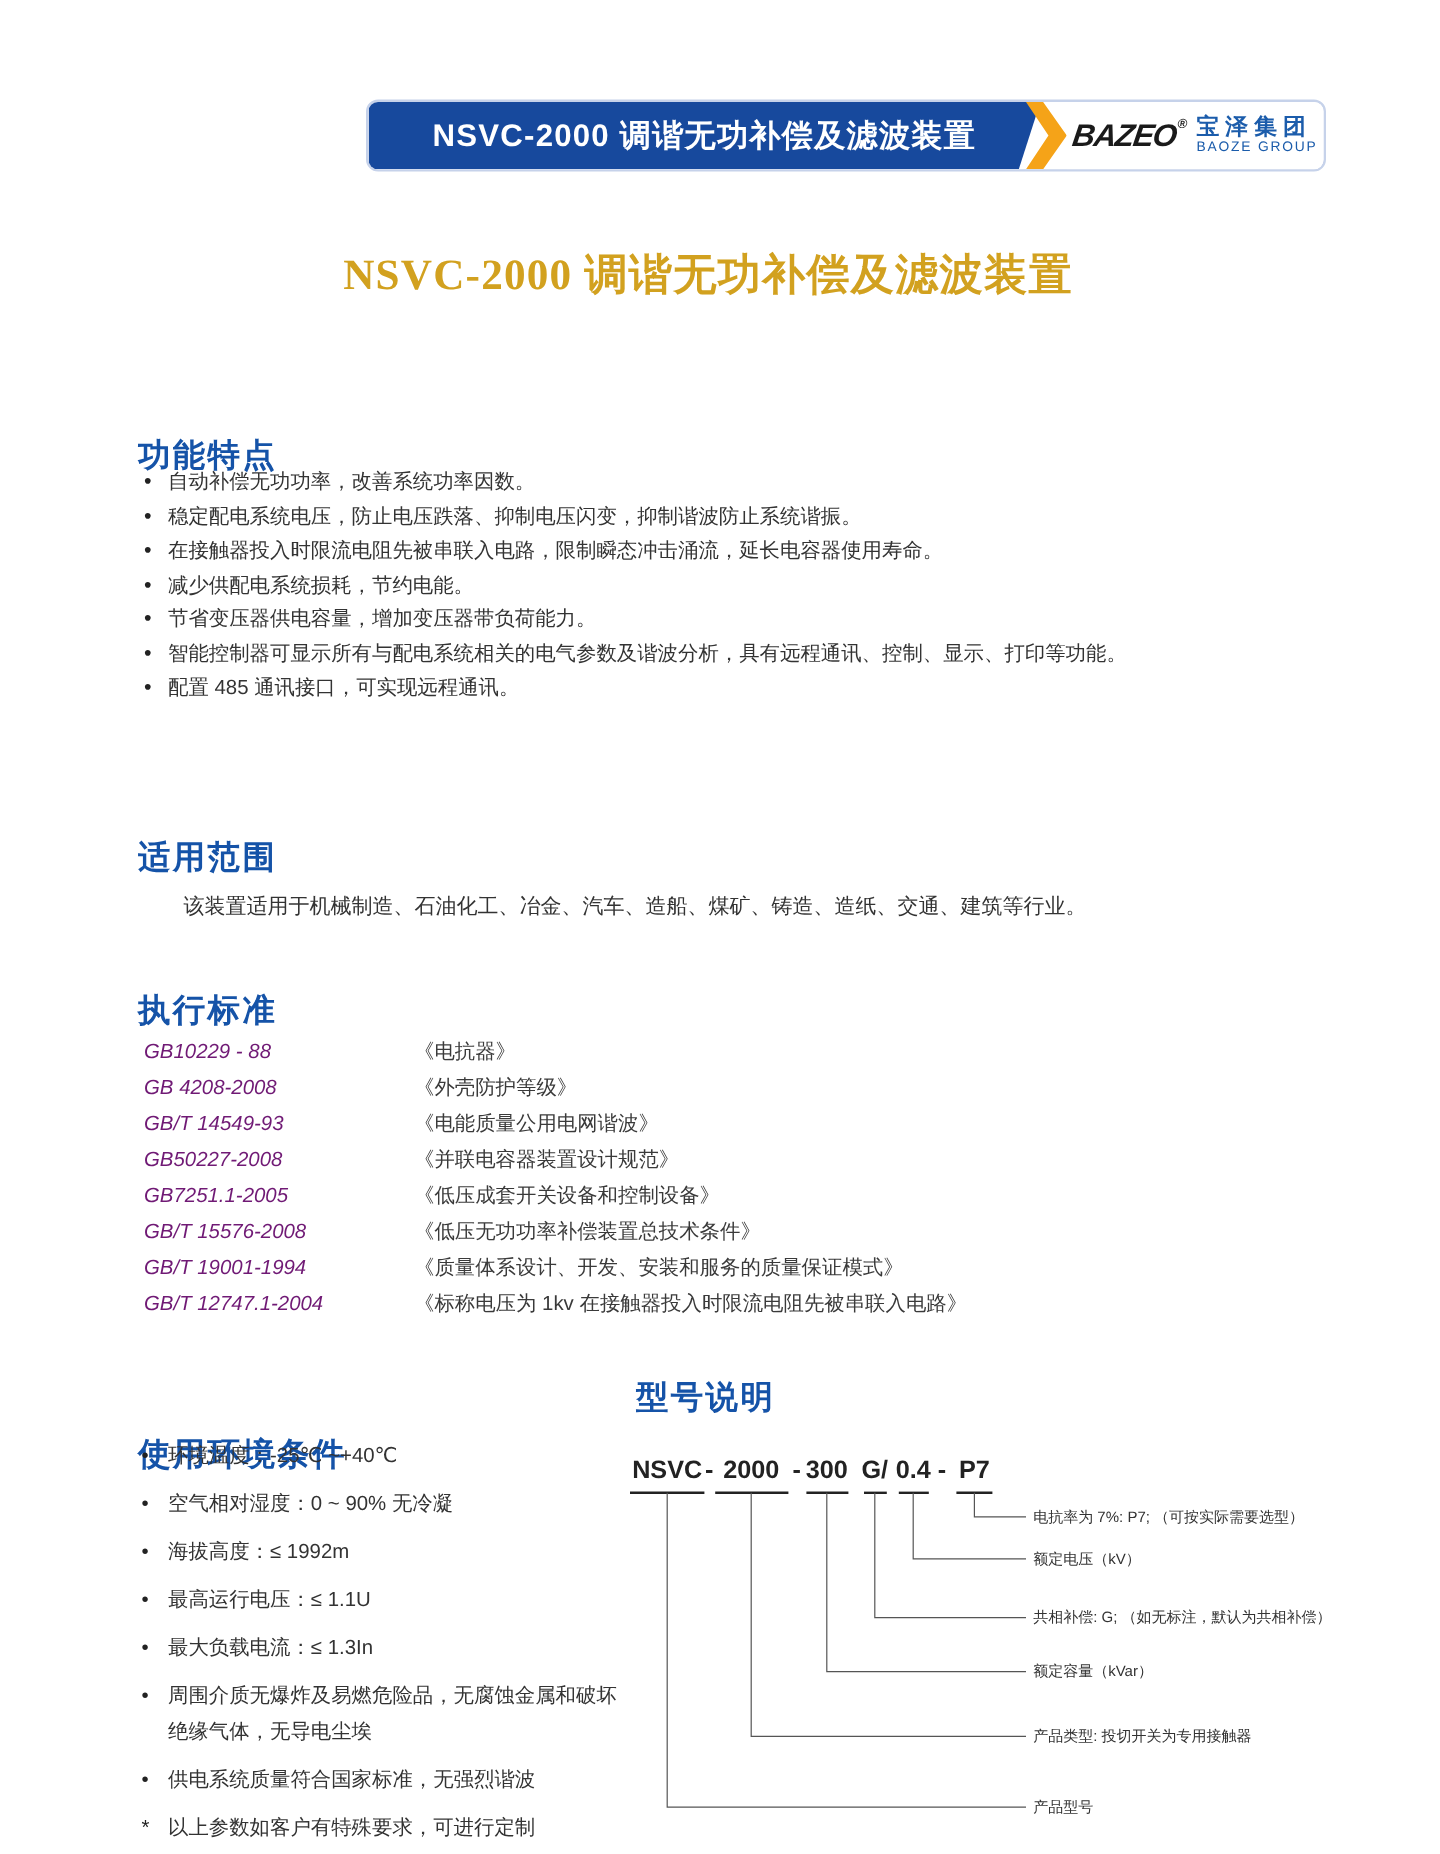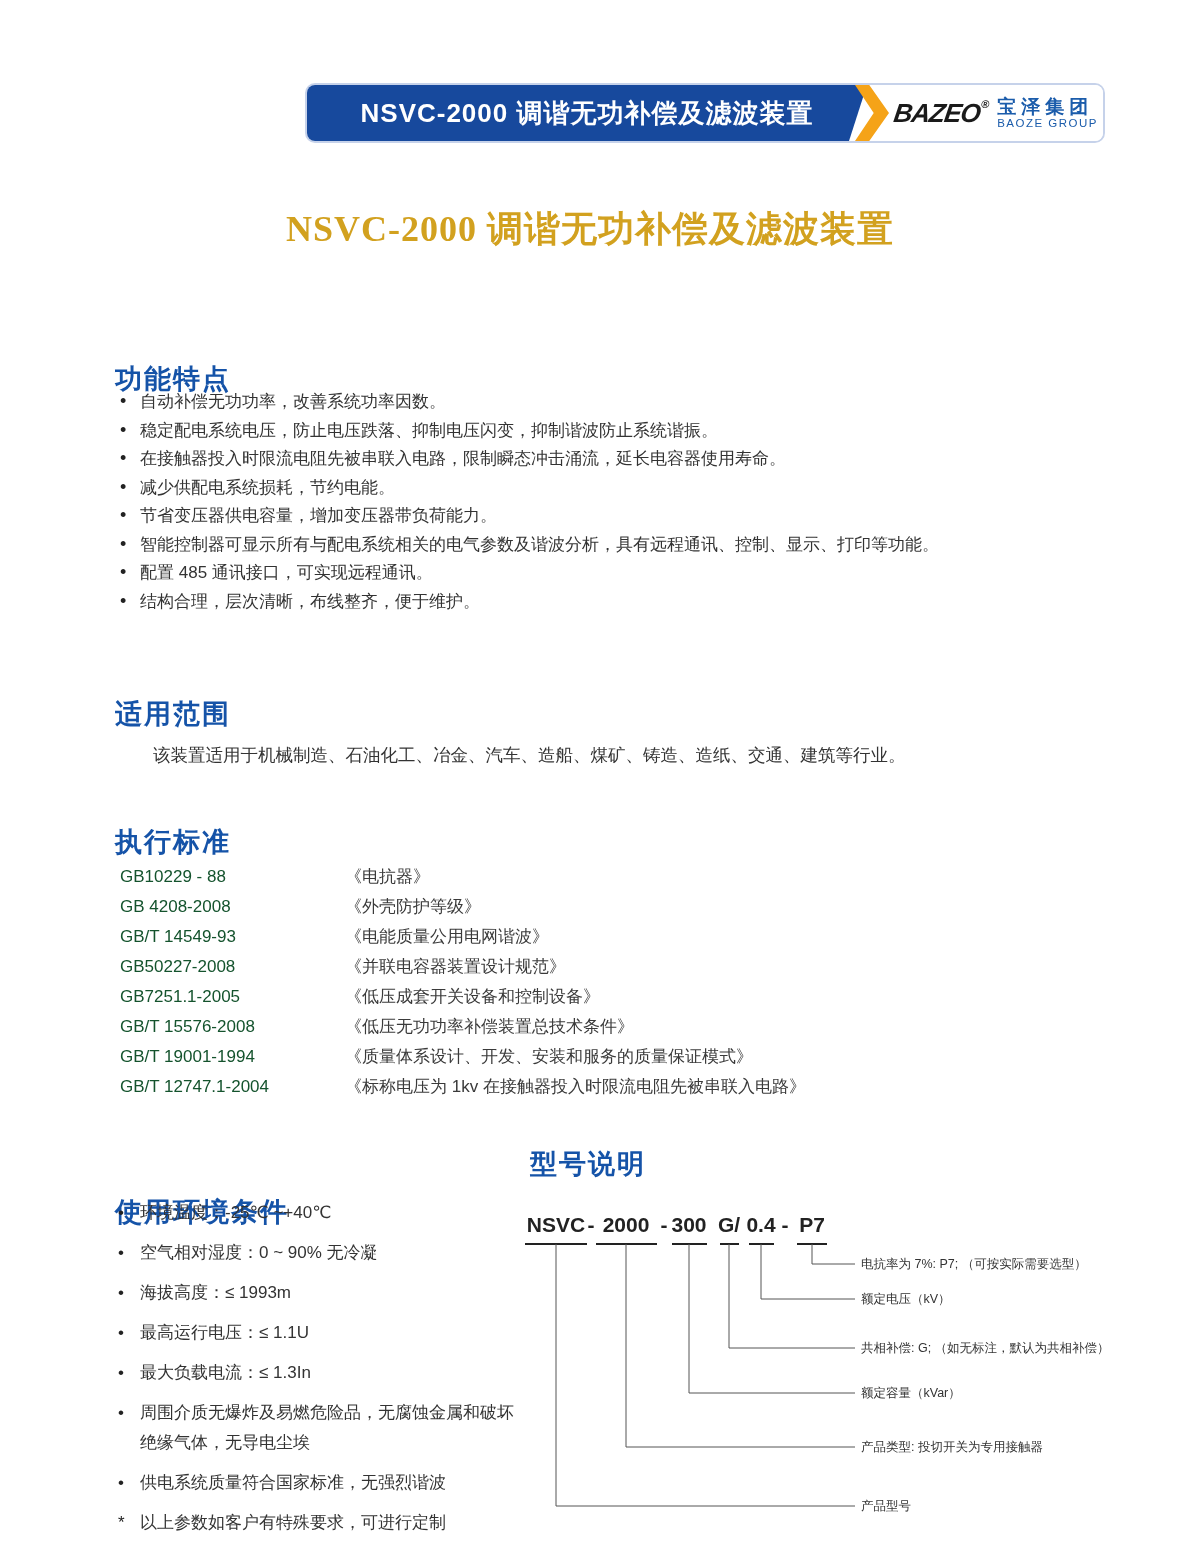--- a/index.html
+++ b/index.html
@@ -64,21 +64,21 @@
 
   
   .scope-text{
     position:absolute;left:118px;top:740px;width:980px;margin:0;
     font-size:17.5px;line-height:30px;text-indent:2em;
   }
 
   
   .standards{position:absolute;left:120px;top:862px;font-size:17px;}
   .std-row{display:flex;line-height:30px;}
-  .std-code{flex:0 0 225px;color:#14532d;}
+  .std-code{flex:0 0 225px;color:#701a75;font-style:italic;}
   .std-name{color:#3a3a3a;}
 
   
   .environment{position:absolute;left:118px;top:1198px;width:402px;font-size:17px;}
   .env-item{display:flex;margin-bottom:10px;line-height:30px;}
   .env-marker{flex:0 0 22px;color:#222;}
 
   
   .model-svg{position:absolute;left:520px;top:1200px;}
   .model-svg .seg{font-family:"Liberation Sans","DejaVu Sans",sans-serif;font-size:21px;font-weight:bold;fill:#222;}
@@ -109,21 +109,20 @@
 
   <h2 class="sec-heading h-features">功能特点</h2>
   <ul class="features">
     <li>自动补偿无功功率，改善系统功率因数。</li>
     <li>稳定配电系统电压，防止电压跌落、抑制电压闪变，抑制谐波防止系统谐振。</li>
     <li>在接触器投入时限流电阻先被串联入电路，限制瞬态冲击涌流，延长电容器使用寿命。</li>
     <li>减少供配电系统损耗，节约电能。</li>
     <li>节省变压器供电容量，增加变压器带负荷能力。</li>
     <li>智能控制器可显示所有与配电系统相关的电气参数及谐波分析，具有远程通讯、控制、显示、打印等功能。</li>
     <li>配置 485 通讯接口，可实现远程通讯。</li>
-    <li>结构合理，层次清晰，布线整齐，便于维护。</li>
   </ul>
 
   <h2 class="sec-heading h-scope">适用范围</h2>
   <p class="scope-text">该装置适用于机械制造、石油化工、冶金、汽车、造船、煤矿、铸造、造纸、交通、建筑等行业。</p>
 
   <h2 class="sec-heading h-standards">执行标准</h2>
   <div class="standards">
     <div class="std-row">
         <span class="std-code">GB10229 - 88</span>
         <span class="std-name">《电抗器》</span>
@@ -163,21 +162,21 @@
     <div class="env-item">
         <span class="env-marker">•</span>
         <span>环境温度：-25℃ ~+40℃</span>
       </div>
     <div class="env-item">
         <span class="env-marker">•</span>
         <span>空气相对湿度：0 ~ 90% 无冷凝</span>
       </div>
     <div class="env-item">
         <span class="env-marker">•</span>
-        <span>海拔高度：≤ 1993m</span>
+        <span>海拔高度：≤ 1992m</span>
       </div>
     <div class="env-item">
         <span class="env-marker">•</span>
         <span>最高运行电压：≤ 1.1U</span>
       </div>
     <div class="env-item">
         <span class="env-marker">•</span>
         <span>最大负载电流：≤ 1.3In</span>
       </div>
     <div class="env-item">

